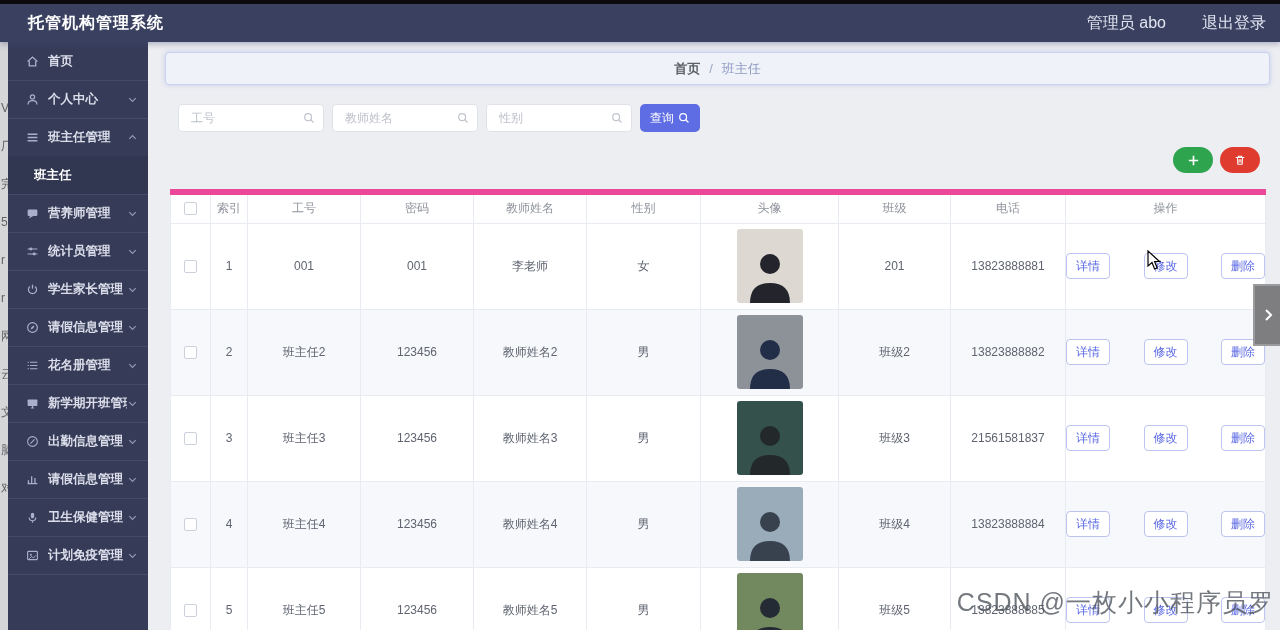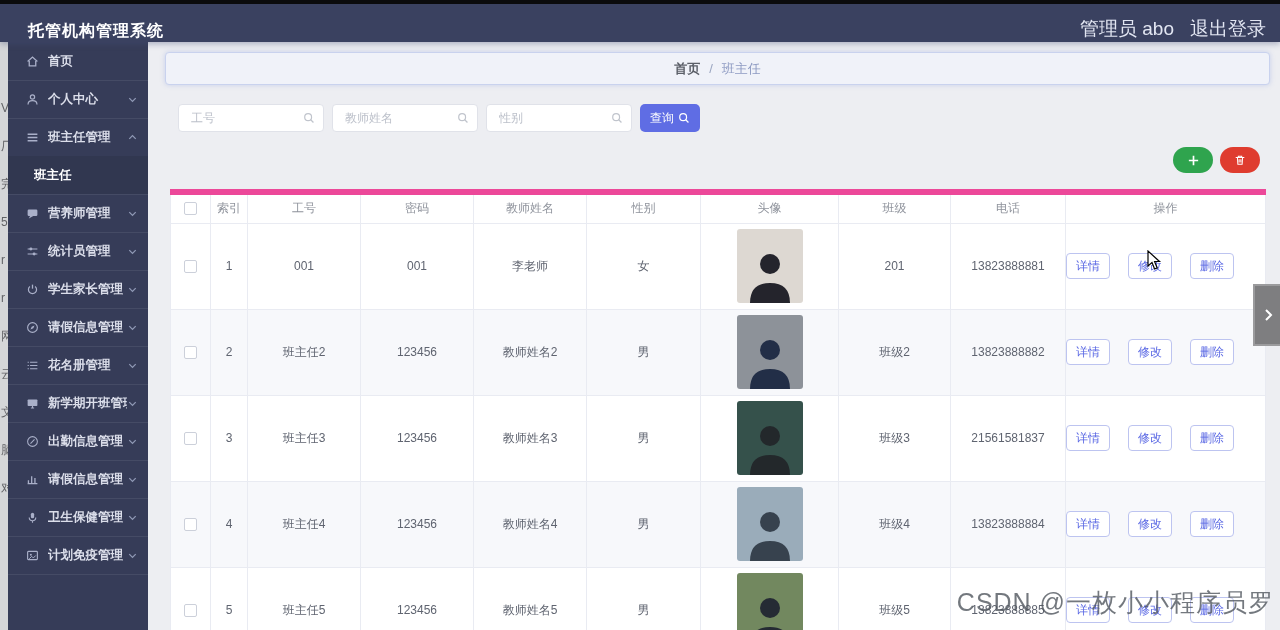--- a/index.html
+++ b/index.html
@@ -5,24 +5,24 @@
   * { margin:0; padding:0; box-sizing:border-box; }
   html,body { width:1280px; height:630px; }
   body { font-family:"Liberation Sans", sans-serif; }
 
   .screen { position:relative; width:1280px; height:630px; background:#edeef2; overflow:hidden; }
 
   .top-strip { position:absolute; top:0; left:0; width:1280px; height:4px; background:#0b0b0d; z-index:50; }
 
   
   .header { position:absolute; top:4px; left:0; width:1280px; height:38px; background:#3a4160;
-            display:flex; align-items:flex-end; justify-content:space-between;
+            display:flex; align-items:center; justify-content:space-between;
             padding:0 14px 0 28px; z-index:30; box-shadow:0 2px 6px rgba(70,80,120,.4); }
   .brand { color:#ffffff; font-size:16px; font-weight:bold; letter-spacing:1px; }
-  .header-right { display:flex; gap:16px; font-size:19px; color:#e2e6f2; align-items:center; }
+  .header-right { display:flex; gap:36px; font-size:16px; color:#e2e6f2; align-items:center; }
   .header-right .logout { cursor:pointer; }
 
   
   .left-strip { position:absolute; left:0; top:42px; width:8px; height:588px; background:#d5d6d8;
                 z-index:10; overflow:hidden; display:flex; flex-direction:column; gap:26px;
                 padding-top:60px; font-size:12px; color:rgba(35,35,40,.65); line-height:1; }
   .left-strip span { display:block; margin-left:1px; }
 
   
   .sidebar { position:absolute; left:8px; top:42px; width:140px; height:588px; background:#363c58; z-index:20; }
@@ -71,21 +71,21 @@
           border-left:1px solid #e9ebf2; }
   th, td { border-right:1px solid #e9ebf2; border-bottom:1px solid #e9ebf2; text-align:center;
            overflow:hidden; white-space:nowrap; }
   th { height:31px; color:#8f939c; font-weight:normal; border-top:6px solid #ec4899; background:#ffffff; }
   td { height:86px; }
   tbody tr:nth-child(even) td { background:#f7f8fb; }
   .cb { width:13px; height:13px; border:1px solid #ccd0da; border-radius:2px; background:#fff;
         margin:0 auto; cursor:pointer; }
   .avatar { width:66px; height:74px; margin:0 auto; border-radius:3px; display:flex;
             align-items:flex-end; justify-content:center; overflow:hidden; }
-  .actions { display:flex; gap:18px; justify-content:flex-start; }
+  .actions { display:flex; gap:18px; justify-content:space-between; }
   .actions button { min-width:44px; height:26px; background:#fff; border:1px solid #bdc4f0; border-radius:4px;
                     color:#5a68e4; font-size:12px; font-family:inherit; cursor:pointer; padding:0 8px; }
 
   .watermark { position:absolute; right:6px; top:586px; z-index:40; font-size:25px;
                color:rgba(80,86,94,.8); letter-spacing:1px; white-space:nowrap;text-align:right; }
 
   .panel-toggle { position:absolute; right:0; top:284px; width:27px; height:62px; background:#7e7e80;
                   border:2px solid #9b9b9d; border-right:none; z-index:45; display:flex;
                   align-items:center; justify-content:center; cursor:pointer; }
 

